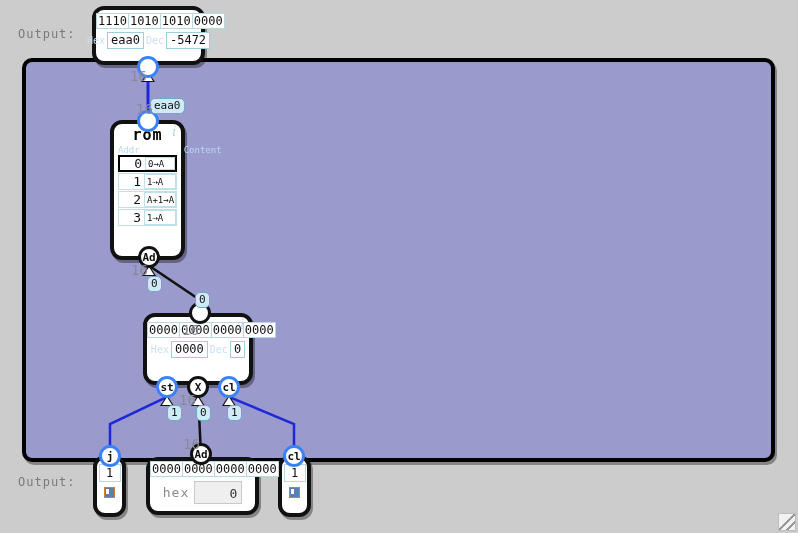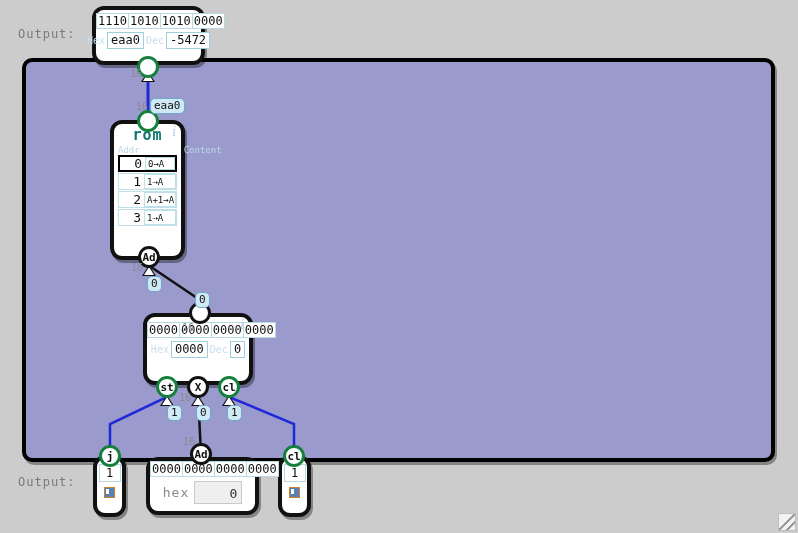--- a/index.html
+++ b/index.html
@@ -41,21 +41,21 @@
     border-radius:12px;
     box-sizing:border-box;
     box-shadow:2px 3px 0 rgba(0,0,0,.35);
     z-index:6;
   }
   .mod-title{
     text-align:center;
     font-family:"DejaVu Sans Mono", monospace;
     font-weight:bold;
     font-size:15px;
-    color:#0f766e;
+    color:#000000;
     letter-spacing:1px;
     margin-top:2px;
   }
   .info-i{
     position:absolute;
     right:5px;top:1px;
     color:#b9cfe8;
     font-family:"DejaVu Serif", serif;
     font-style:italic;
     font-size:12px;
@@ -228,21 +228,21 @@
     border-radius:50%;
     background:#fff;
     box-sizing:border-box;
     display:flex;align-items:center;justify-content:center;
     font-family:"DejaVu Sans Mono", monospace;
     font-weight:bold;
     font-size:11px;
     color:#111;
     z-index:14;
   }
-  .port.blue{border:3px solid #15803d;}
+  .port.blue{border:3px solid #3b82f6;}
   .port.black{border:3px solid #111;}
 
   
   #wires{position:absolute;left:0;top:0;width:798px;height:533px;z-index:4;}
 
   
   .bubble{
     position:absolute;
     background:#cfeaf5;
     border:1px solid #6fa8c8;
@@ -252,21 +252,21 @@
     color:#111;
     padding:0 3px;
     line-height:14px;
     z-index:15;
     white-space:nowrap;
   }
   .bw{
     position:absolute;
     color:#8a8a96;
     font-family:"DejaVu Sans Mono", monospace;
-    font-size:10px;
+    font-size:14px;
     z-index:15;
   }
   .tri{
     position:absolute;
     width:0;height:0;
     border-left:7px solid transparent;
     border-right:7px solid transparent;
     border-bottom:11px solid #111;
     z-index:13;
   }

